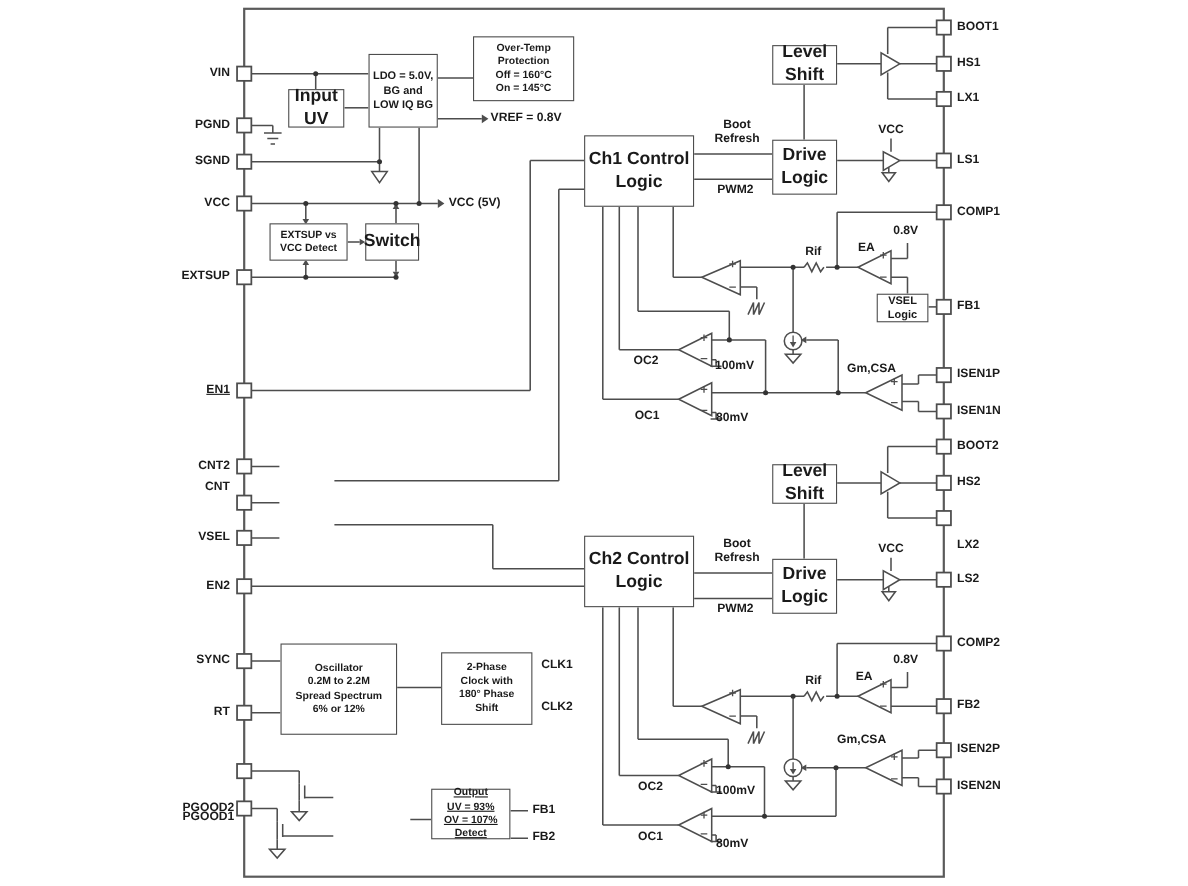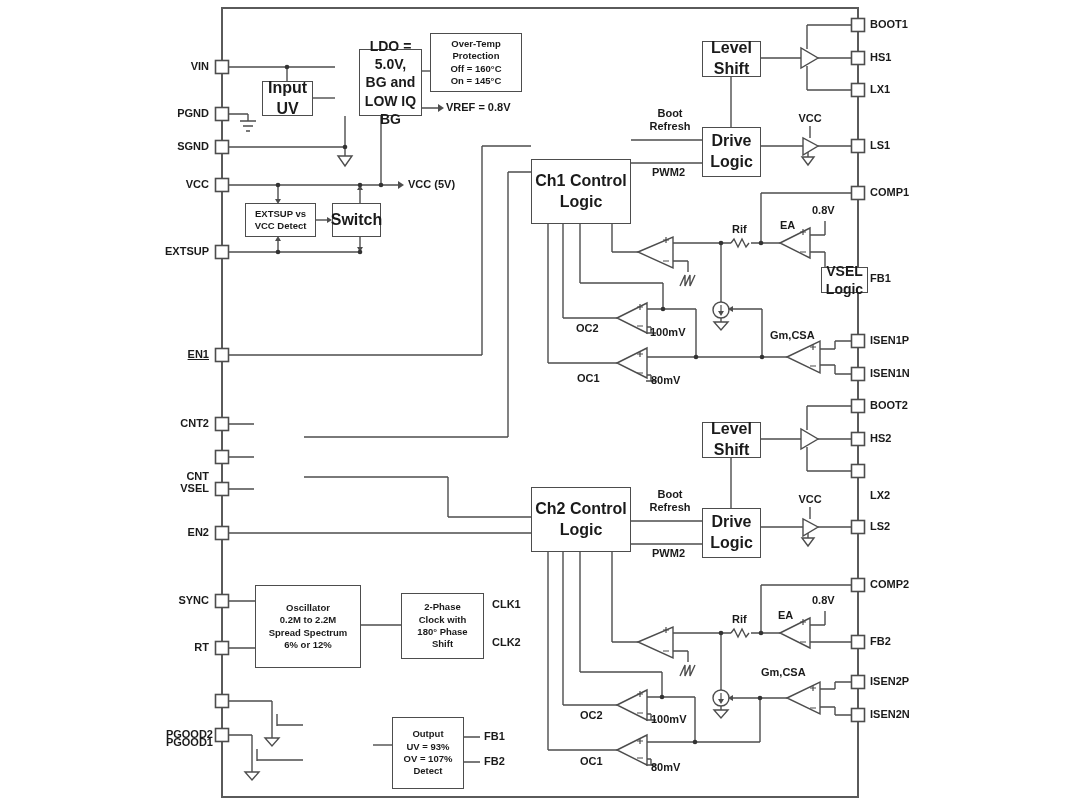--- a/index.html
+++ b/index.html
@@ -8,21 +8,21 @@
   svg{position:absolute;left:0;top:0;}
   .box{position:absolute;border:1.6px solid #4d4d4d;background:#fff;display:flex;
        align-items:center;justify-content:center;text-align:center;
        font-weight:bold;font-size:16px;line-height:1.3;color:#1a1a1a;
        white-space:pre-line;box-sizing:border-box;z-index:2;}
   .lbl{position:absolute;font-weight:bold;font-size:11px;color:#1a1a1a;
        white-space:pre-line;z-index:3;line-height:1.15;}
   .c{text-align:center;}
   .r{text-align:right;}
   .sm{font-size:9.5px;}
-  .xs{font-size:14px;margin-left:24px;}
+  .xs{font-size:10px;}
 </style>
 </head>
 <body>
 
 <div id="canvas">
 
 <svg width="1080" height="805" viewBox="0 0 1080 805">
   <defs>
     <rect id="pin" width="13" height="13" fill="#fff" stroke="#4d4d4d" stroke-width="1.6"></rect>
   </defs>
@@ -252,21 +252,21 @@
 <div class="box xs" style="left:335px;top:49px;width:63px;height:67px;">LDO = 5.0V,
 BG and
 LOW IQ BG</div>
 <div class="box sm" style="left:430px;top:33px;width:92px;height:59px;">Over-Temp
 Protection
 Off = 160°C
 On = 145°C</div>
 <div class="box sm" style="left:245px;top:203px;width:71px;height:34px;">EXTSUP vs
 VCC Detect</div>
 <div class="box" style="left:332px;top:203px;width:49px;height:34px;">Switch</div>
-<div class="box" style="left:531px;top:123px;width:100px;height:65px;margin-top:36px;">Ch1 Control
+<div class="box" style="left:531px;top:123px;width:100px;height:65px;">Ch1 Control
 Logic</div>
 <div class="box" style="left:702px;top:41px;width:59px;height:36px;">Level
 Shift</div>
 <div class="box" style="left:702px;top:127px;width:59px;height:50px;">Drive
 Logic</div>
 <div class="box xs" style="left:797px;top:267px;width:47px;height:26px;">VSEL
 Logic</div>
 <div class="box" style="left:531px;top:487px;width:100px;height:65px;">Ch2 Control
 Logic</div>
 <div class="box" style="left:702px;top:422px;width:59px;height:36px;">Level
@@ -274,33 +274,33 @@
 <div class="box" style="left:702px;top:508px;width:59px;height:50px;">Drive
 Logic</div>
 <div class="box sm" style="left:255px;top:585px;width:106px;height:83px;">Oscillator
 0.2M to 2.2M
 Spread Spectrum
 6% or 12%</div>
 <div class="box sm" style="left:401px;top:593px;width:83px;height:66px;">2-Phase
 Clock with
 180° Phase
 Shift</div>
-<div class="box sm" style="left:392px;top:717px;width:72px;height:72px;">Output
+<div class="box sm" style="left:392px;top:717px;width:72px;height:46px;text-decoration:underline;">Output
 UV = 93%
 OV = 107%
 Detect</div>
 
 <div class="lbl r" style="left:139px;top:60px;width:70px;">VIN</div>
 <div class="lbl r" style="left:139px;top:107px;width:70px;">PGND</div>
 <div class="lbl r" style="left:139px;top:140px;width:70px;">SGND</div>
 <div class="lbl r" style="left:139px;top:178px;width:70px;">VCC</div>
 <div class="lbl r" style="left:139px;top:245px;width:70px;">EXTSUP</div>
 <div class="lbl r" style="left:139px;top:348px;width:70px;text-decoration:underline;">EN1</div>
 <div class="lbl r" style="left:139px;top:417px;width:70px;">CNT2</div>
-<div class="lbl r" style="left:139px;top:470px;width:70px;text-align:right;">CNT</div>
+<div class="lbl r" style="left:139px;top:436px;width:70px;text-align:right;">CNT</div>
 <div class="lbl r" style="left:139px;top:482px;width:70px;">VSEL</div>
 <div class="lbl r" style="left:139px;top:526px;width:70px;">EN2</div>
 <div class="lbl r" style="left:139px;top:594px;width:70px;">SYNC</div>
 <div class="lbl r" style="left:139px;top:641px;width:70px;">RT</div>
 <div class="lbl r" style="left:139px;top:736px;width:74px;">PGOOD1</div>
 <div class="lbl r" style="left:139px;top:728px;width:74px;">PGOOD2</div>
 
 <div class="lbl" style="left:870px;top:18px;">BOOT1</div>
 <div class="lbl" style="left:870px;top:51px;">HS1</div>
 <div class="lbl" style="left:870px;top:83px;">LX1</div>

